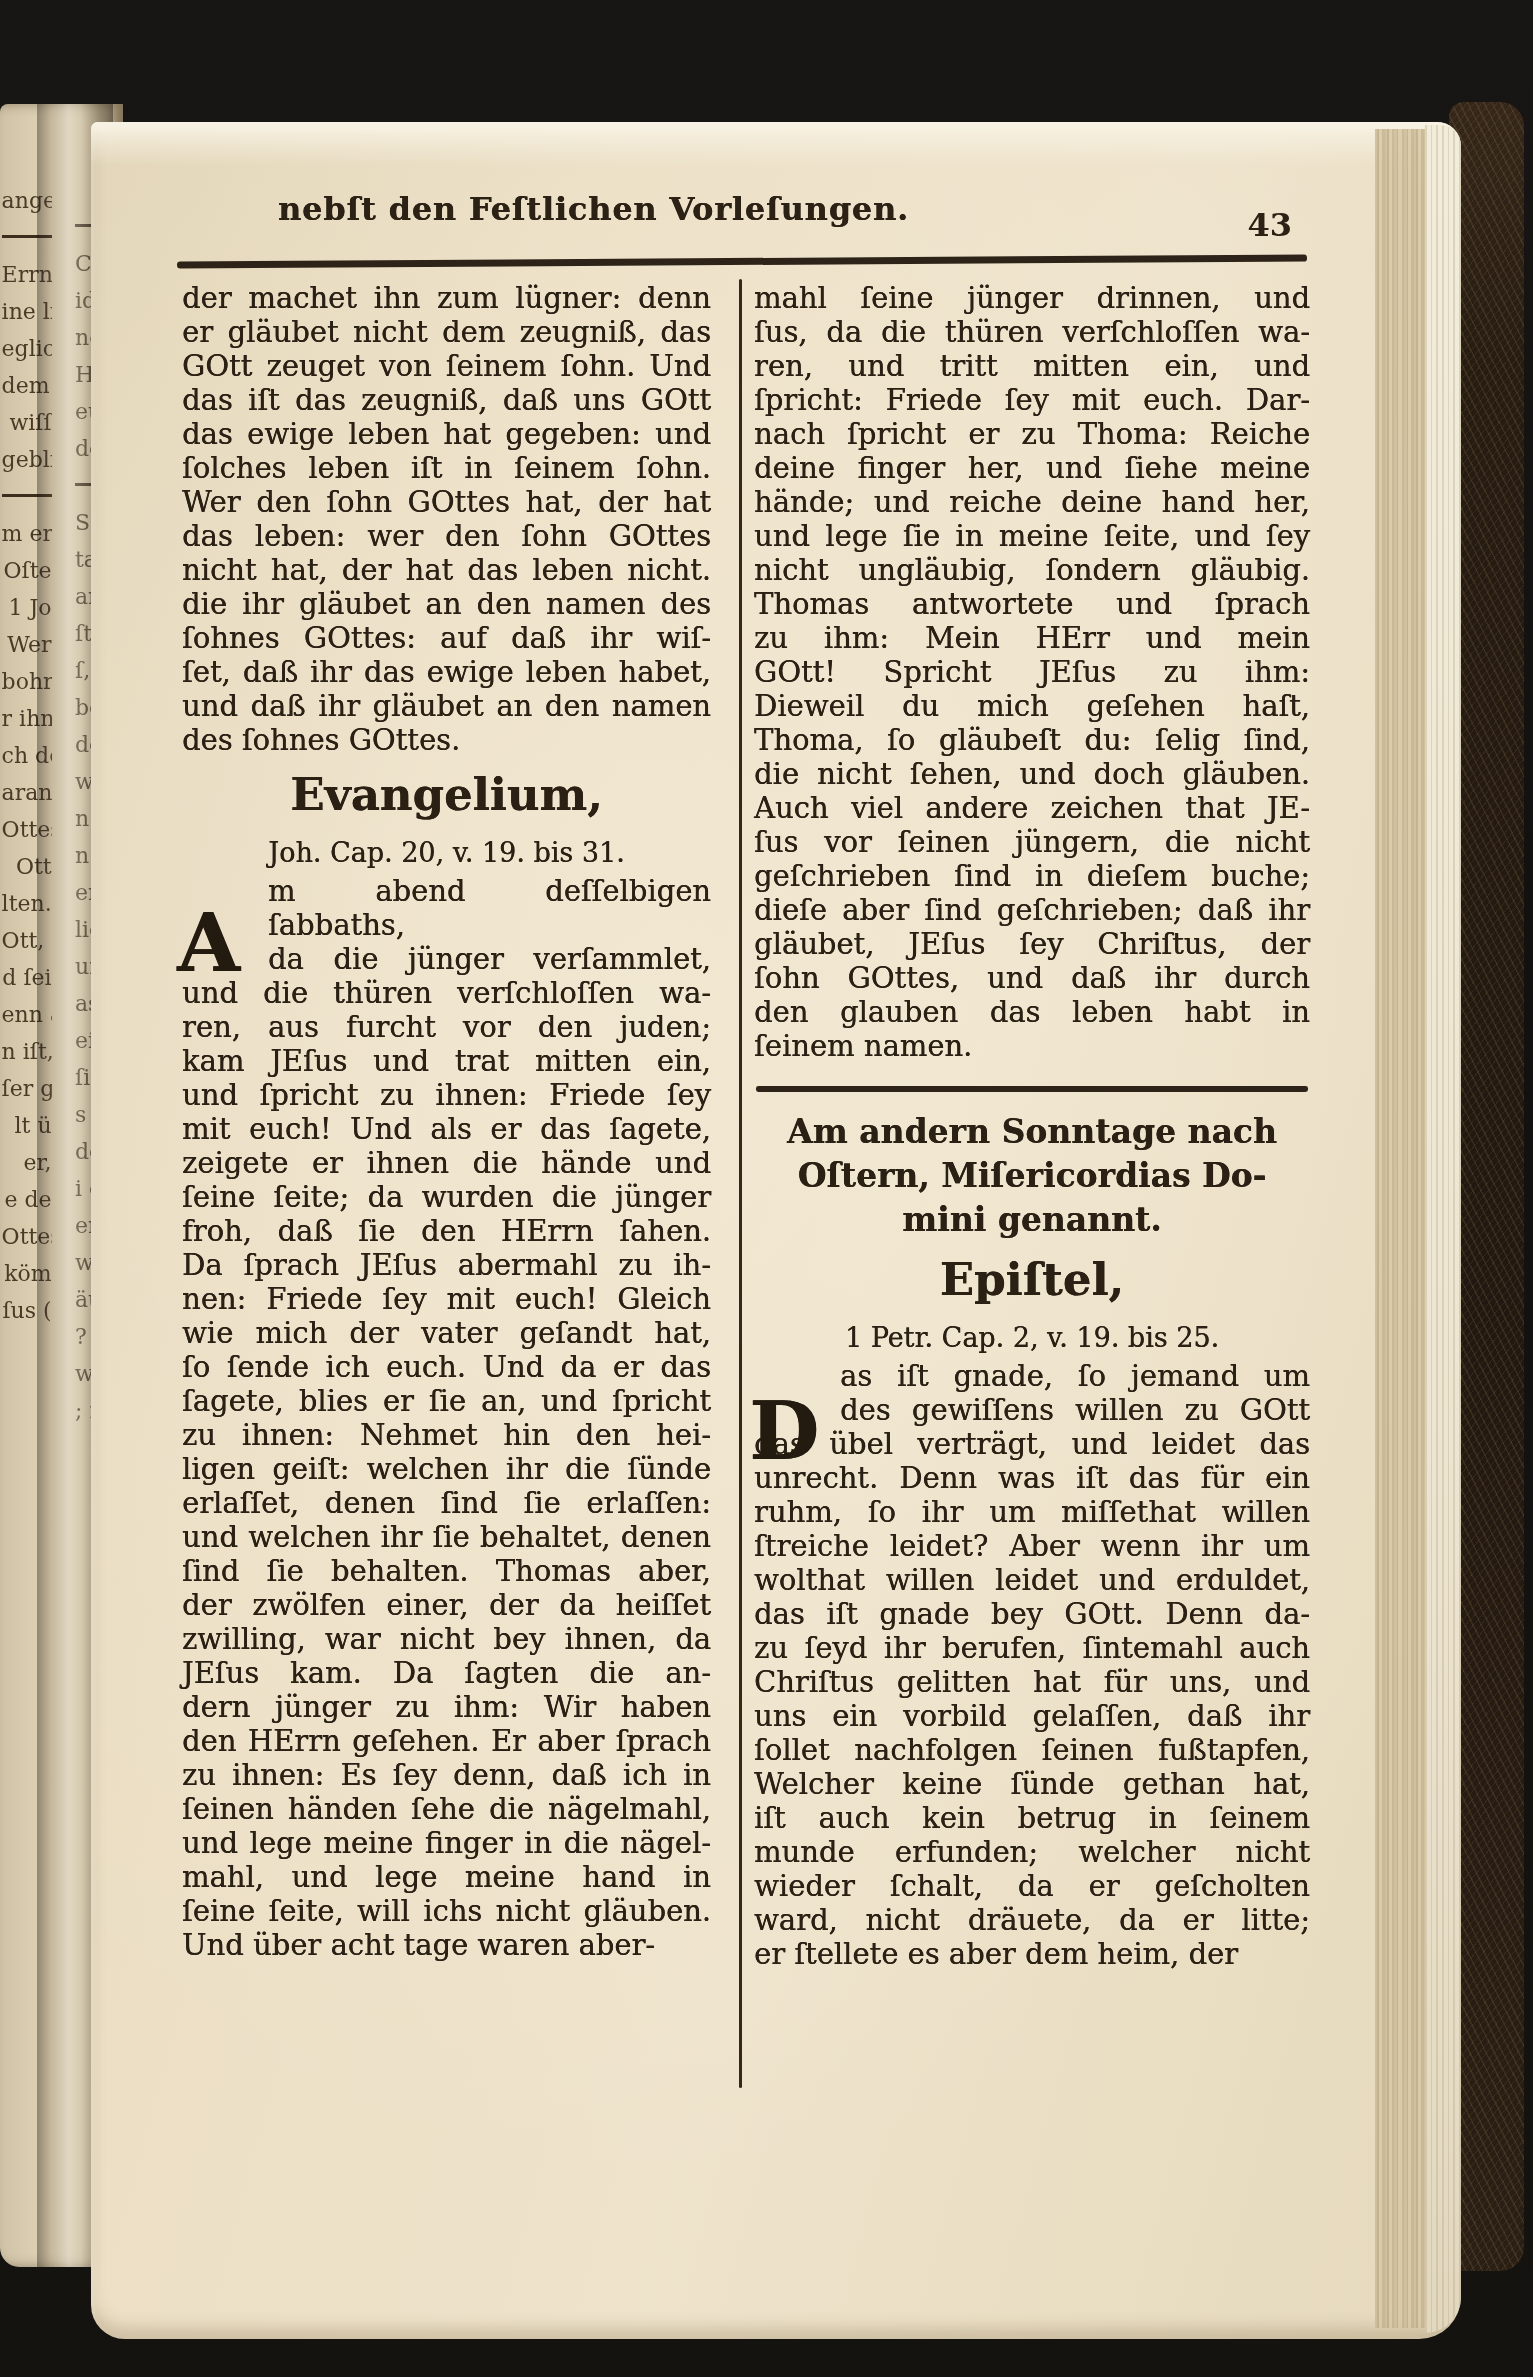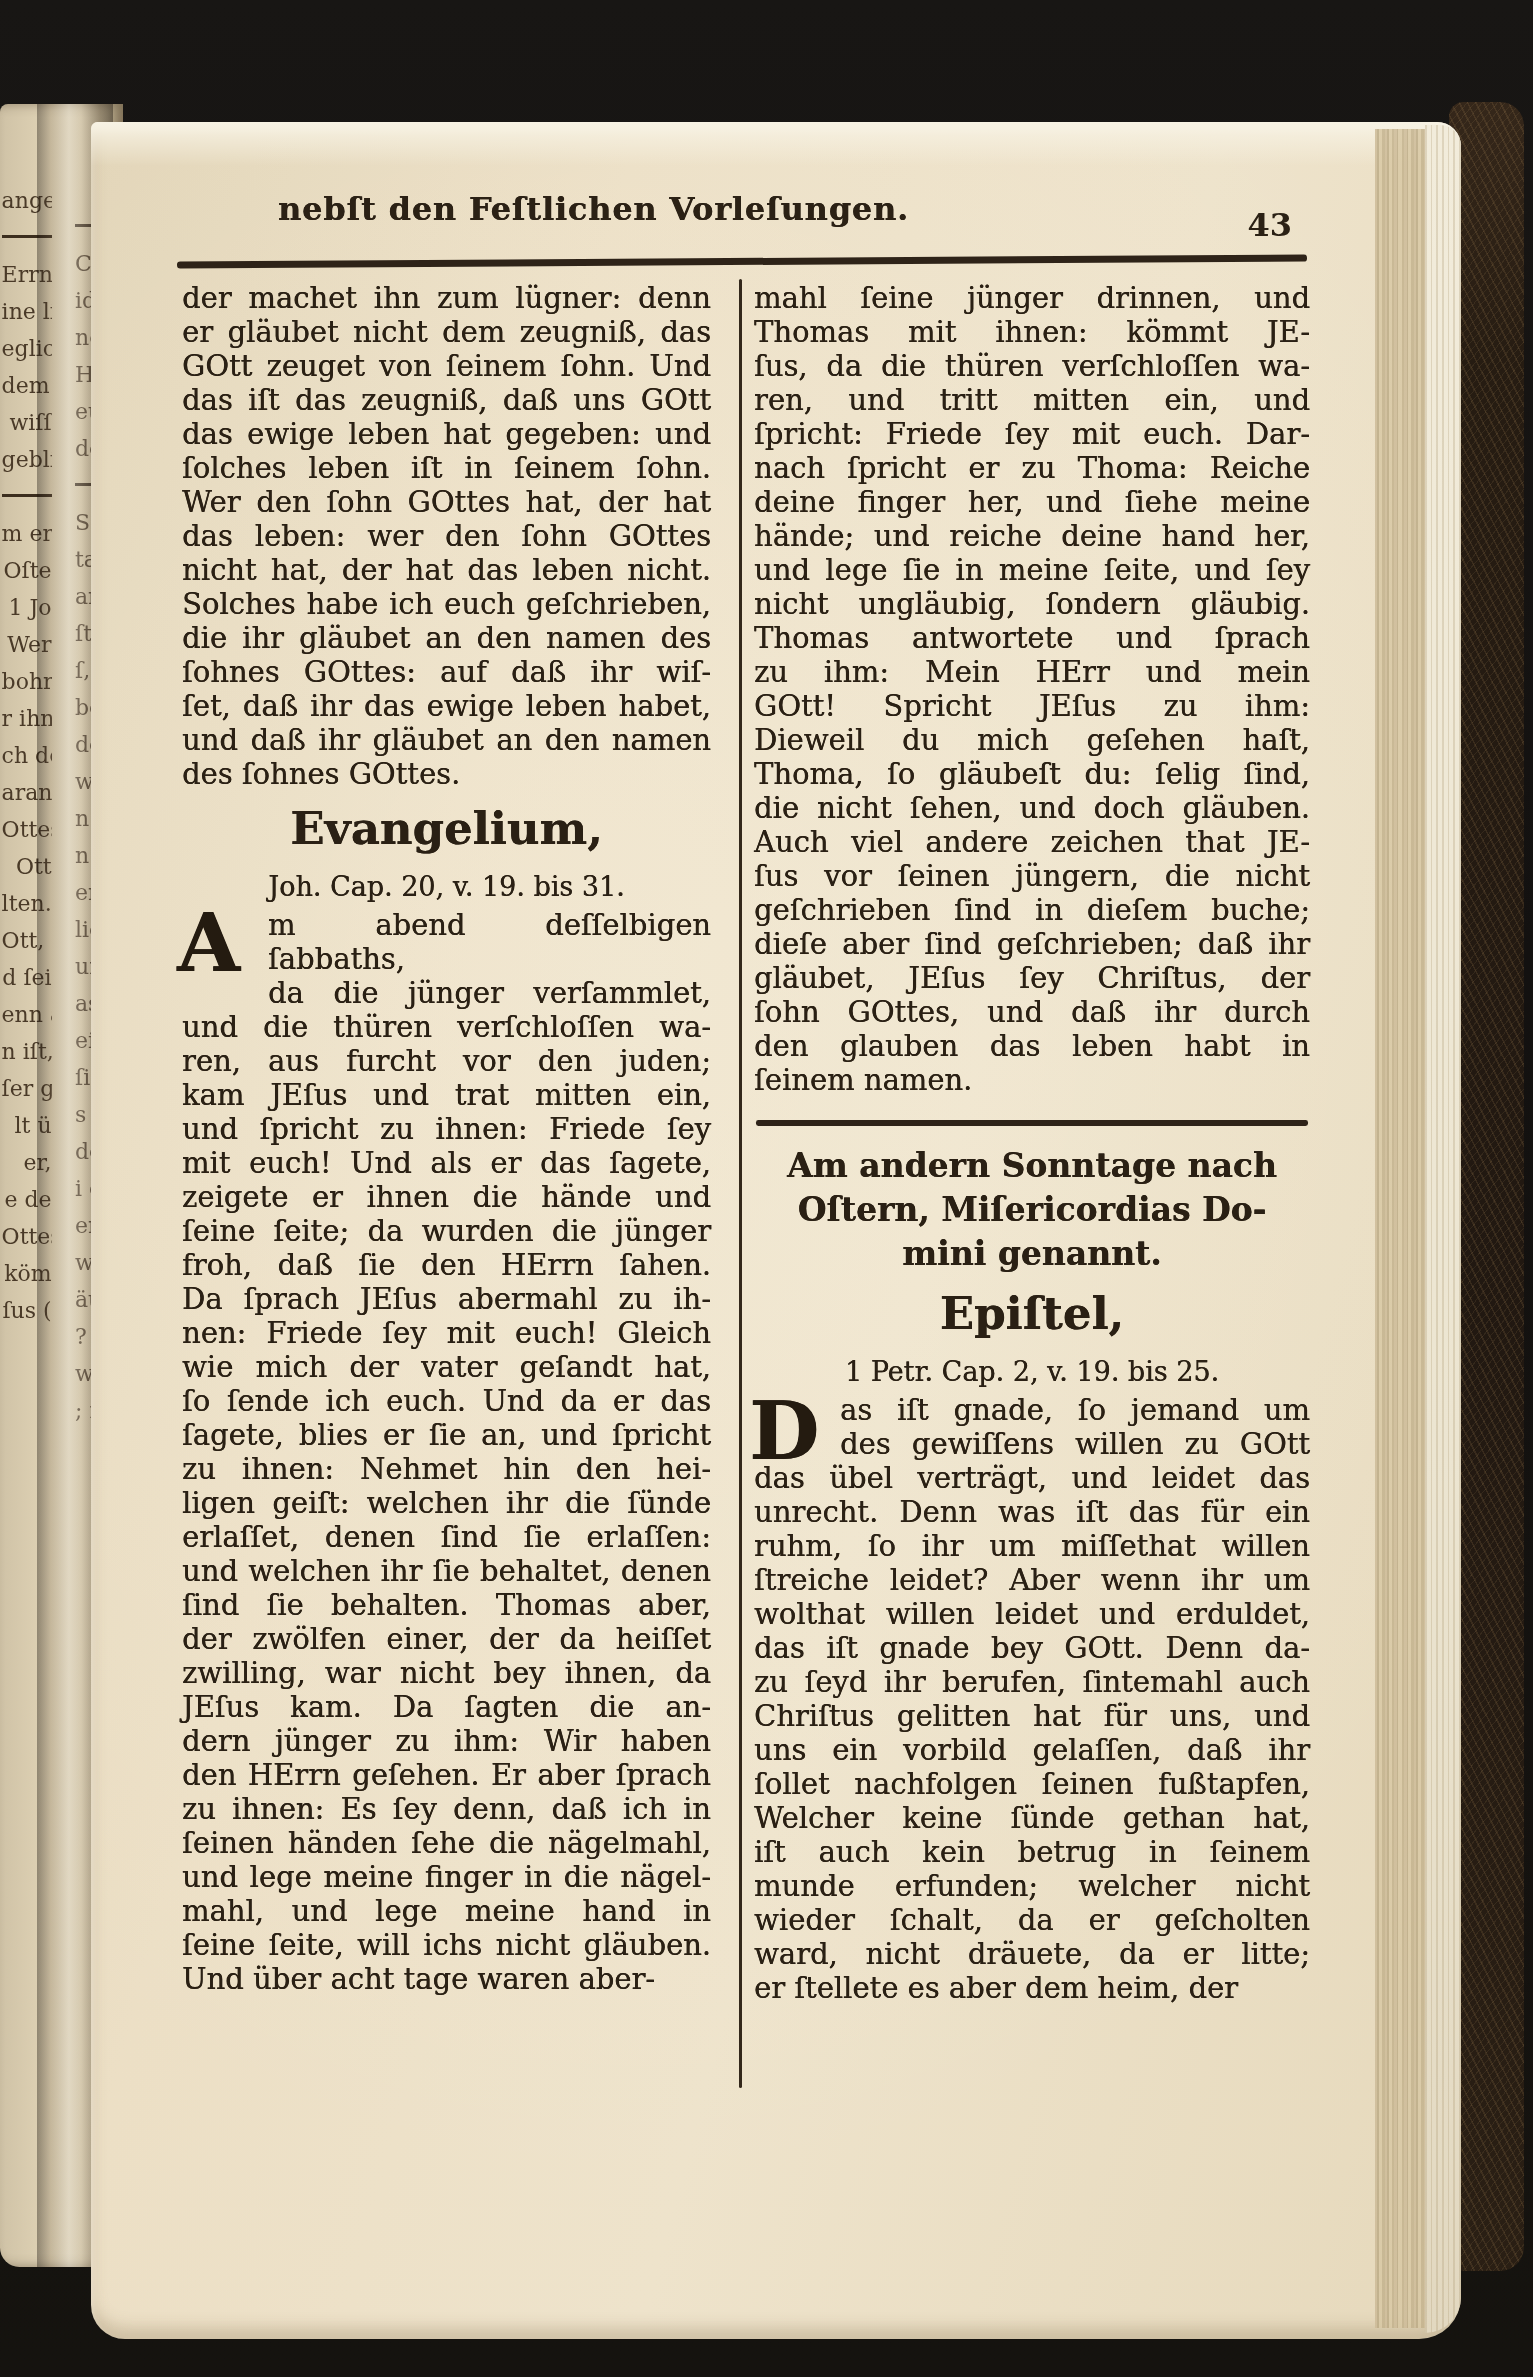--- a/index.html
+++ b/index.html
@@ -172,21 +172,20 @@
       <div>
           <div class="line j">der machet ihn zum lügner: denn</div>
           <div class="line j">er gläubet nicht dem zeugniß, das</div>
           <div class="line j">GOtt zeuget von ſeinem ſohn. Und</div>
           <div class="line j">das iſt das zeugniß, daß uns GOtt</div>
           <div class="line j">das ewige leben hat gegeben: und</div>
           <div class="line j">ſolches leben iſt in ſeinem ſohn.</div>
           <div class="line j">Wer den ſohn GOttes hat, der hat</div>
           <div class="line j">das leben: wer den ſohn GOttes</div>
           <div class="line j">nicht hat, der hat das leben nicht.</div>
-          <div class="line j">Solches habe ich euch geſchrieben,</div>
           <div class="line j">die ihr gläubet an den namen des</div>
           <div class="line j">ſohnes GOttes: auf daß ihr wiſ-</div>
           <div class="line j">ſet, daß ihr das ewige leben habet,</div>
           <div class="line j">und daß ihr gläubet an den namen</div>
           <div class="line l">des ſohnes GOttes.</div>
           <div class="line h">Evangelium,</div>
           <div class="line s">Joh. Cap. 20, v. 19. bis 31.</div>
           <div class="line d1">m abend deſſelbigen ſabbaths,</div>
           <div class="line d2">da die jünger verſammlet,</div>
           <div class="line j">und die thüren verſchloſſen wa-</div>
@@ -220,21 +219,20 @@
           <div class="line l">Und über acht tage waren aber-</div>
         </div>
     </div>
 
     <div class="col-divider"></div>
 
     <div class="col col-right">
       <div class="dropcap dc-right">D</div>
       <div>
           <div class="line j">mahl ſeine jünger drinnen, und</div>
-          <div class="line j">Thomas mit ihnen: kömmt JE-</div>
           <div class="line j">ſus, da die thüren verſchloſſen wa-</div>
           <div class="line j">ren, und tritt mitten ein, und</div>
           <div class="line j">ſpricht: Friede ſey mit euch. Dar-</div>
           <div class="line j">nach ſpricht er zu Thoma: Reiche</div>
           <div class="line j">deine finger her, und ſiehe meine</div>
           <div class="line j">hände; und reiche deine hand her,</div>
           <div class="line j">und lege ſie in meine ſeite, und ſey</div>
           <div class="line j">nicht ungläubig, ſondern gläubig.</div>
           <div class="line j">Thomas antwortete und ſprach</div>
           <div class="line j">zu ihm: Mein HErr und mein</div>

